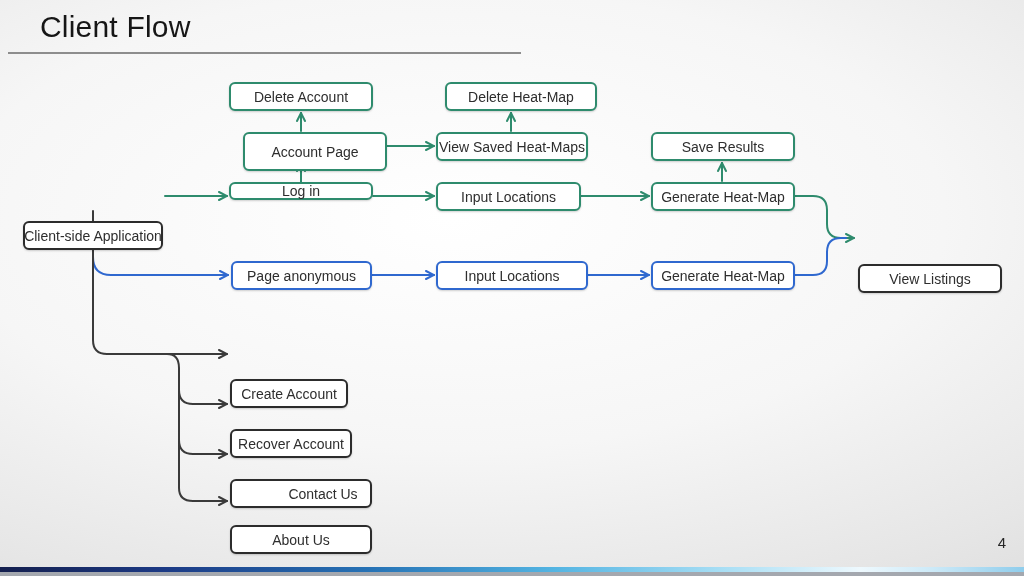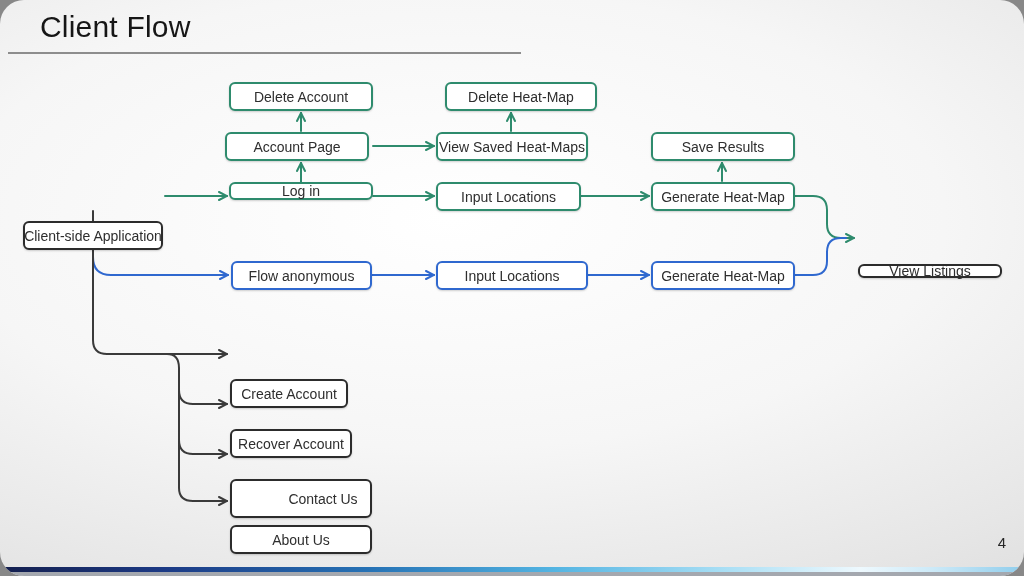--- a/index.html
+++ b/index.html
@@ -1,20 +1,19 @@
 <!DOCTYPE html>
 <html><head>
 <meta charset="utf-8">
 <style>
   html,body{margin:0;padding:0;background:#888;}
   .slide{
     position:relative;width:1024px;height:576px;overflow:hidden;
     background:radial-gradient(ellipse 115% 95% at 44% 38%, #ffffff 0%, #f6f6f6 42%, #e6e6e6 72%, #d5d5d5 100%);
     font-family:"Liberation Sans", sans-serif;
-    border-radius:24px;
   }
   .page-title{
     position:absolute;left:40px;top:10px;margin:0;
     font-size:30px;font-weight:500;color:#161616;letter-spacing:.2px;
     font-family:"Liberation Sans", sans-serif;
   }
   .title-rule{
     position:absolute;left:8px;top:52px;width:513px;height:2px;background:#8d8d8d;
   }
   .node{
@@ -80,33 +79,33 @@
 
     <path class="e-dark" d="M93,211 V340 Q93,354 107,354 H227" marker-end="url(#arr-dark)"></path>
     <path class="e-dark" d="M167,354 Q179,354 179,368 V488 Q179,501 193,501 H227" marker-end="url(#arr-dark)"></path>
     <path class="e-dark" d="M179,390 Q179,404 193,404 H227" marker-end="url(#arr-dark)"></path>
     <path class="e-dark" d="M179,440 Q179,454 193,454 H227" marker-end="url(#arr-dark)"></path>
   </svg>
 
   <div id="nodes">
       <div class="node dark" style="left: 23px; top: 182px; width: 140px; height: 29px;">Client-side Application</div>
       <div class="node green" style="left: 229px; top: 82px; width: 144px; height: 29px;">Delete Account</div>
-      <div class="node green" style="left: 225px; top: 132px; width: 144px; height: 29px;">Account Page</div>
+      <div class="node green" style="left: 243px; top: 132px; width: 144px; height: 39px;">Account Page</div>
       <div class="node green" style="left: 229px; top: 182px; width: 144px; height: 18px;">Log in</div>
       <div class="node green" style="left: 436px; top: 82px; width: 152px; height: 29px; margin-left: 9px;">Delete Heat-Map</div>
       <div class="node green" style="left: 436px; top: 132px; width: 152px; height: 29px;">View Saved Heat-Maps</div>
       <div class="node green" style="left: 436px; top: 182px; width: 145px; height: 29px;">Input Locations</div>
       <div class="node green" style="left: 651px; top: 132px; width: 144px; height: 29px; text-align: right;">Save Results</div>
       <div class="node green" style="left: 651px; top: 182px; width: 144px; height: 29px;">Generate Heat-Map</div>
-      <div class="node blue" style="left: 231px; top: 261px; width: 141px; height: 29px;">Flow anonymous</div>
+      <div class="node blue" style="left: 231px; top: 261px; width: 141px; height: 29px;">Page anonymous</div>
       <div class="node blue" style="left: 436px; top: 261px; width: 152px; height: 29px;">Input Locations</div>
       <div class="node blue" style="left: 651px; top: 261px; width: 144px; height: 29px;">Generate Heat-Map</div>
-      <div class="node dark" style="left: 858px; top: 225px; width: 144px; height: 14px;">View Listings</div>
+      <div class="node dark" style="left: 858px; top: 225px; width: 144px; height: 29px;">View Listings</div>
       <div class="node dark" style="left: 230px; top: 340px; width: 118px; height: 29px;">Create Account</div>
       <div class="node dark" style="left: 230px; top: 390px; width: 122px; height: 29px;">Recover Account</div>
-      <div class="node dark" style="left: 230px; top: 440px; width: 142px; height: 39px; padding-left: 44px;">Contact Us</div>
+      <div class="node dark" style="left: 230px; top: 440px; width: 142px; height: 29px; padding-left: 44px;">Contact Us</div>
       <div class="node dark" style="left: 230px; top: 486px; width: 142px; height: 29px;">About Us</div>
     </div>
 
   <div class="page-number">4</div>
   <div class="footer-bar"></div>
   <div class="footer-gray"></div>
 </div>
 
 </body></html>

